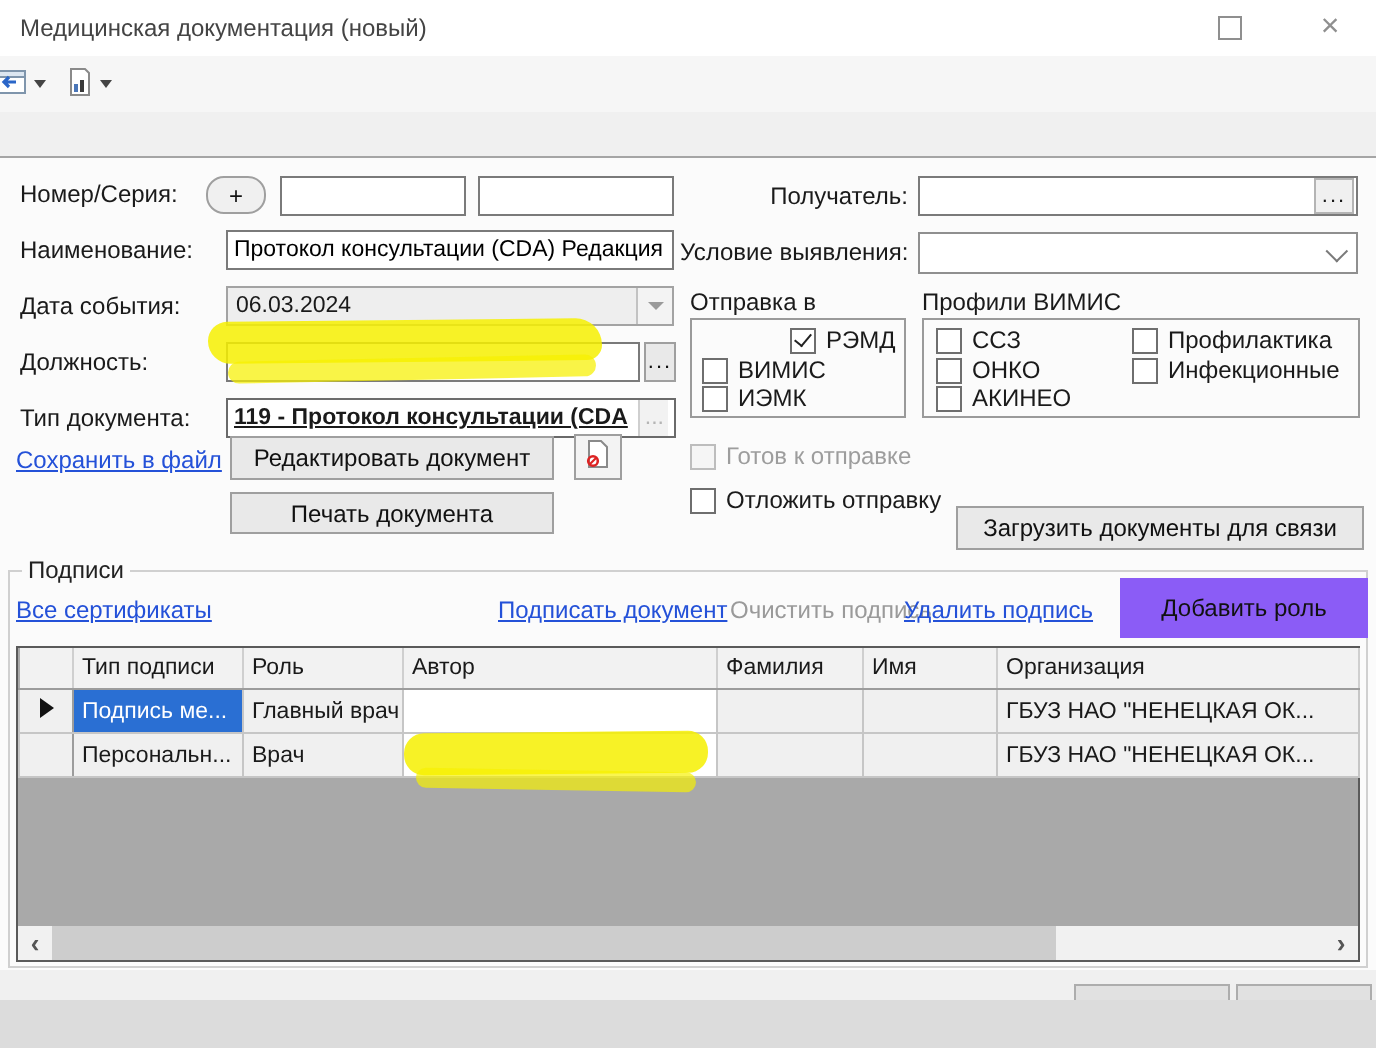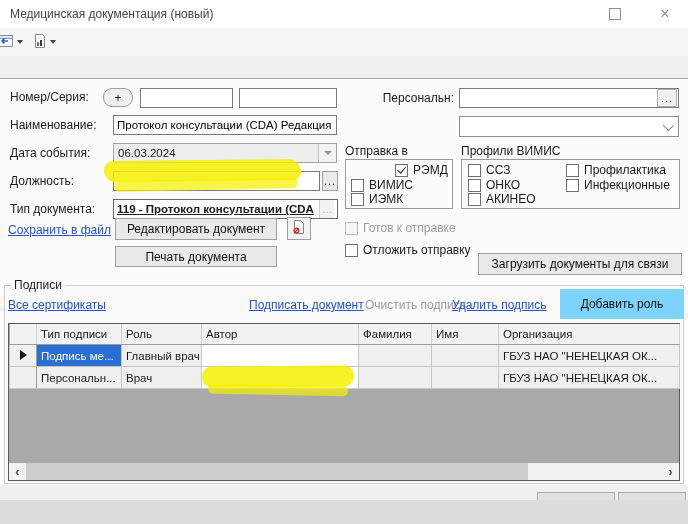--- a/index.html
+++ b/index.html
@@ -45,21 +45,21 @@
   .groupbox{border:1px solid #9a9a9a;background:transparent;box-sizing:border-box;}
   .cb{display:flex;align-items:center;gap:5px;position:absolute;}
   .cb .box{width:13px;height:13px;border:1px solid #6e6e6e;background:#fff;position:relative;box-sizing:border-box;flex:0 0 13px;}
   .cb.checked .box::after{content:"";position:absolute;left:3px;top:0px;width:4px;height:7px;border-right:1.6px solid #222;border-bottom:1.6px solid #222;transform:rotate(40deg);}
   .cb.disabled .box{border-color:#bdbdbd;background:#f5f5f5;}
   .cb.disabled .cblbl{color:#9d9d9d;}
 
   .fieldset{border:1px solid #d0d0d0;box-sizing:border-box;}
   .fieldset .legend{position:absolute;left:6px;top:-8px;background:#fbfbfb;padding:0 3px;color:#222;}
 
-  .addrole{background:#7dd3fc;display:flex;align-items:center;justify-content:center;color:#111;}
+  .addrole{background:#8b5cf6;display:flex;align-items:center;justify-content:center;color:#111;}
 
   
   .grid{left:8px;top:322px;width:672px;height:158px;border:1px solid #5a5a5a;background:#a9a9a9;box-sizing:border-box;}
   .grid table{border-collapse:collapse;table-layout:fixed;width:670px;font-size:11.5px;}
   .grid th{font-weight:normal;text-align:left;background:#f2f2f2;border-bottom:1px solid #9c9c9c;border-right:1px solid #cfcfcf;height:20px;padding:0 4px;overflow:hidden;white-space:nowrap;}
   .grid td{background:#f0f0f0;border:1px solid #c6c6c6;height:21px;padding:0 4px;overflow:hidden;white-space:nowrap;}
   .grid td.sel{background:var(--sel,#2a6fd3);color:#fff;}
   .grid td.white{background:#ffffff;}
   .grid td.rowsel{background:#f0f0f0;border-right:1px solid #9c9c9c;text-align:center;}
   .marker{width:0;height:0;border-top:5px solid transparent;border-bottom:5px solid transparent;border-left:7px solid #111;display:inline-block;}
@@ -149,28 +149,29 @@
       <span>
         <svg width="14" height="16" viewBox="0 0 14 16">
             <path d="M2.5 1.5 h6 l3 3 v10 h-9 z" fill="#ffffff" stroke="#8a8a8a"></path>
             <circle cx="4.5" cy="11.5" r="2.4" fill="none" stroke="#d22" stroke-width="1.3"></circle>
             <path d="M3 13 L6 10" stroke="#d22" stroke-width="1.1"></path>
           </svg>
       </span>
     </button>
     <button class="abs btn" style="left:115px;top:167px;width:162px;height:21px;">Печать документа</button>
 
-    <span class="abs lbl rlbl" style="left:340px;top:12px;width:114px;">Персональн:</span>
+    <span class="abs lbl rlbl" style="left:340px;top:12px;width:114px;">Получатель:</span>
     <div class="abs txt" style="left:459px;top:9px;width:220px;height:20px;display:flex;align-items:center;padding:0;">
       <span style="padding-left:3px;"></span>
       <span style="margin-left:auto;width:18px;height:16px;margin-right:1px;background:#f0f0f0;border:1px solid #b4b4b4;display:flex;align-items:center;justify-content:center;">
           <span class="dots">...</span>
         </span>
     </div>
 
+    <span class="abs lbl rlbl" style="left:340px;top:40px;width:114px;">Условие выявления:</span>
     <div class="abs combo" style="left:459px;top:37px;width:220px;height:21px;">
       <span style="padding-left:3px;"></span>
       <span class="chev"></span>
     </div>
 
     <span class="abs lbl" style="left:345px;top:65px;">Отправка в</span>
     <div class="abs groupbox" style="left:345px;top:80px;width:108px;height:50px;"></div>
     <label class="cb checked" style="left:351px;top:84px;padding-left:44px;">
       <span class="box"></span>
       <span class="cblbl">РЭМД</span>

